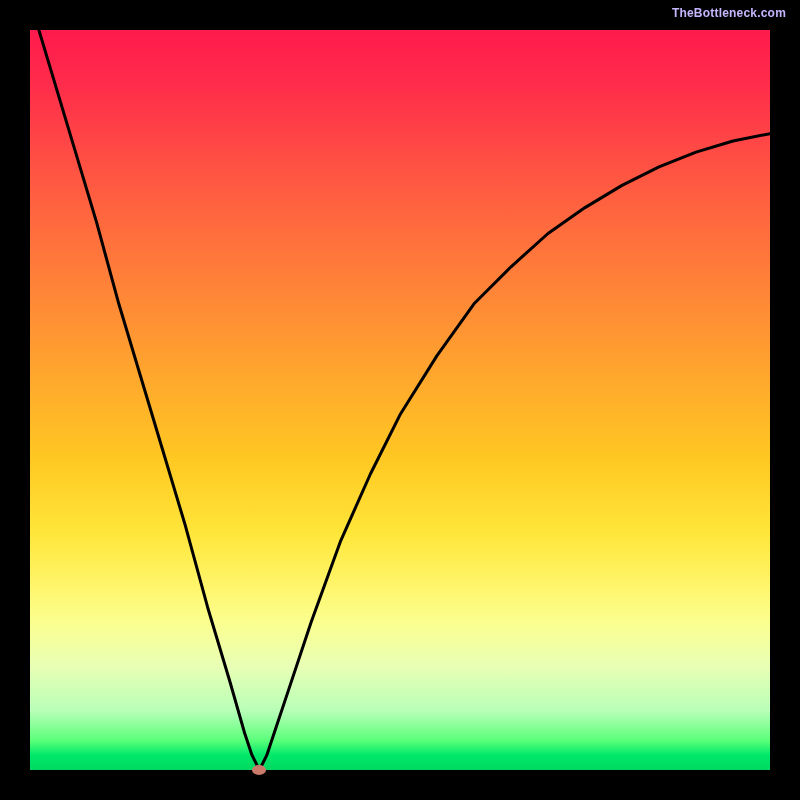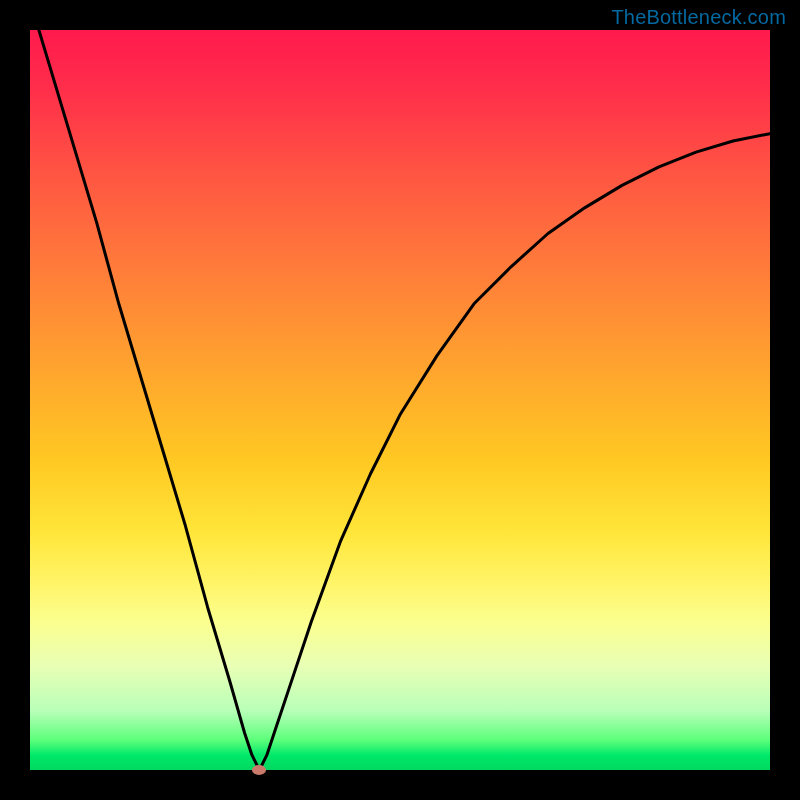--- a/index.html
+++ b/index.html
@@ -39,23 +39,23 @@
       #b8ffb8 92%,
       #5bff7a 96%,
       #00e86a 98%,
       #00d860 100%
     );
   }
   .watermark {
     position: absolute;
     top: 6px;
     right: 14px;
-    color: #0369a1;
-    font-size: 20px;
-    font-weight: 400;
+    color: #c4b5fd;
+    font-size: 12px;
+    font-weight: 700;
     letter-spacing: 0.2px;
     z-index: 5;
   }
   svg.curve {
     position: absolute;
     top: 0;
     left: 0;
     width: 740px;
     height: 740px;
     z-index: 2;

